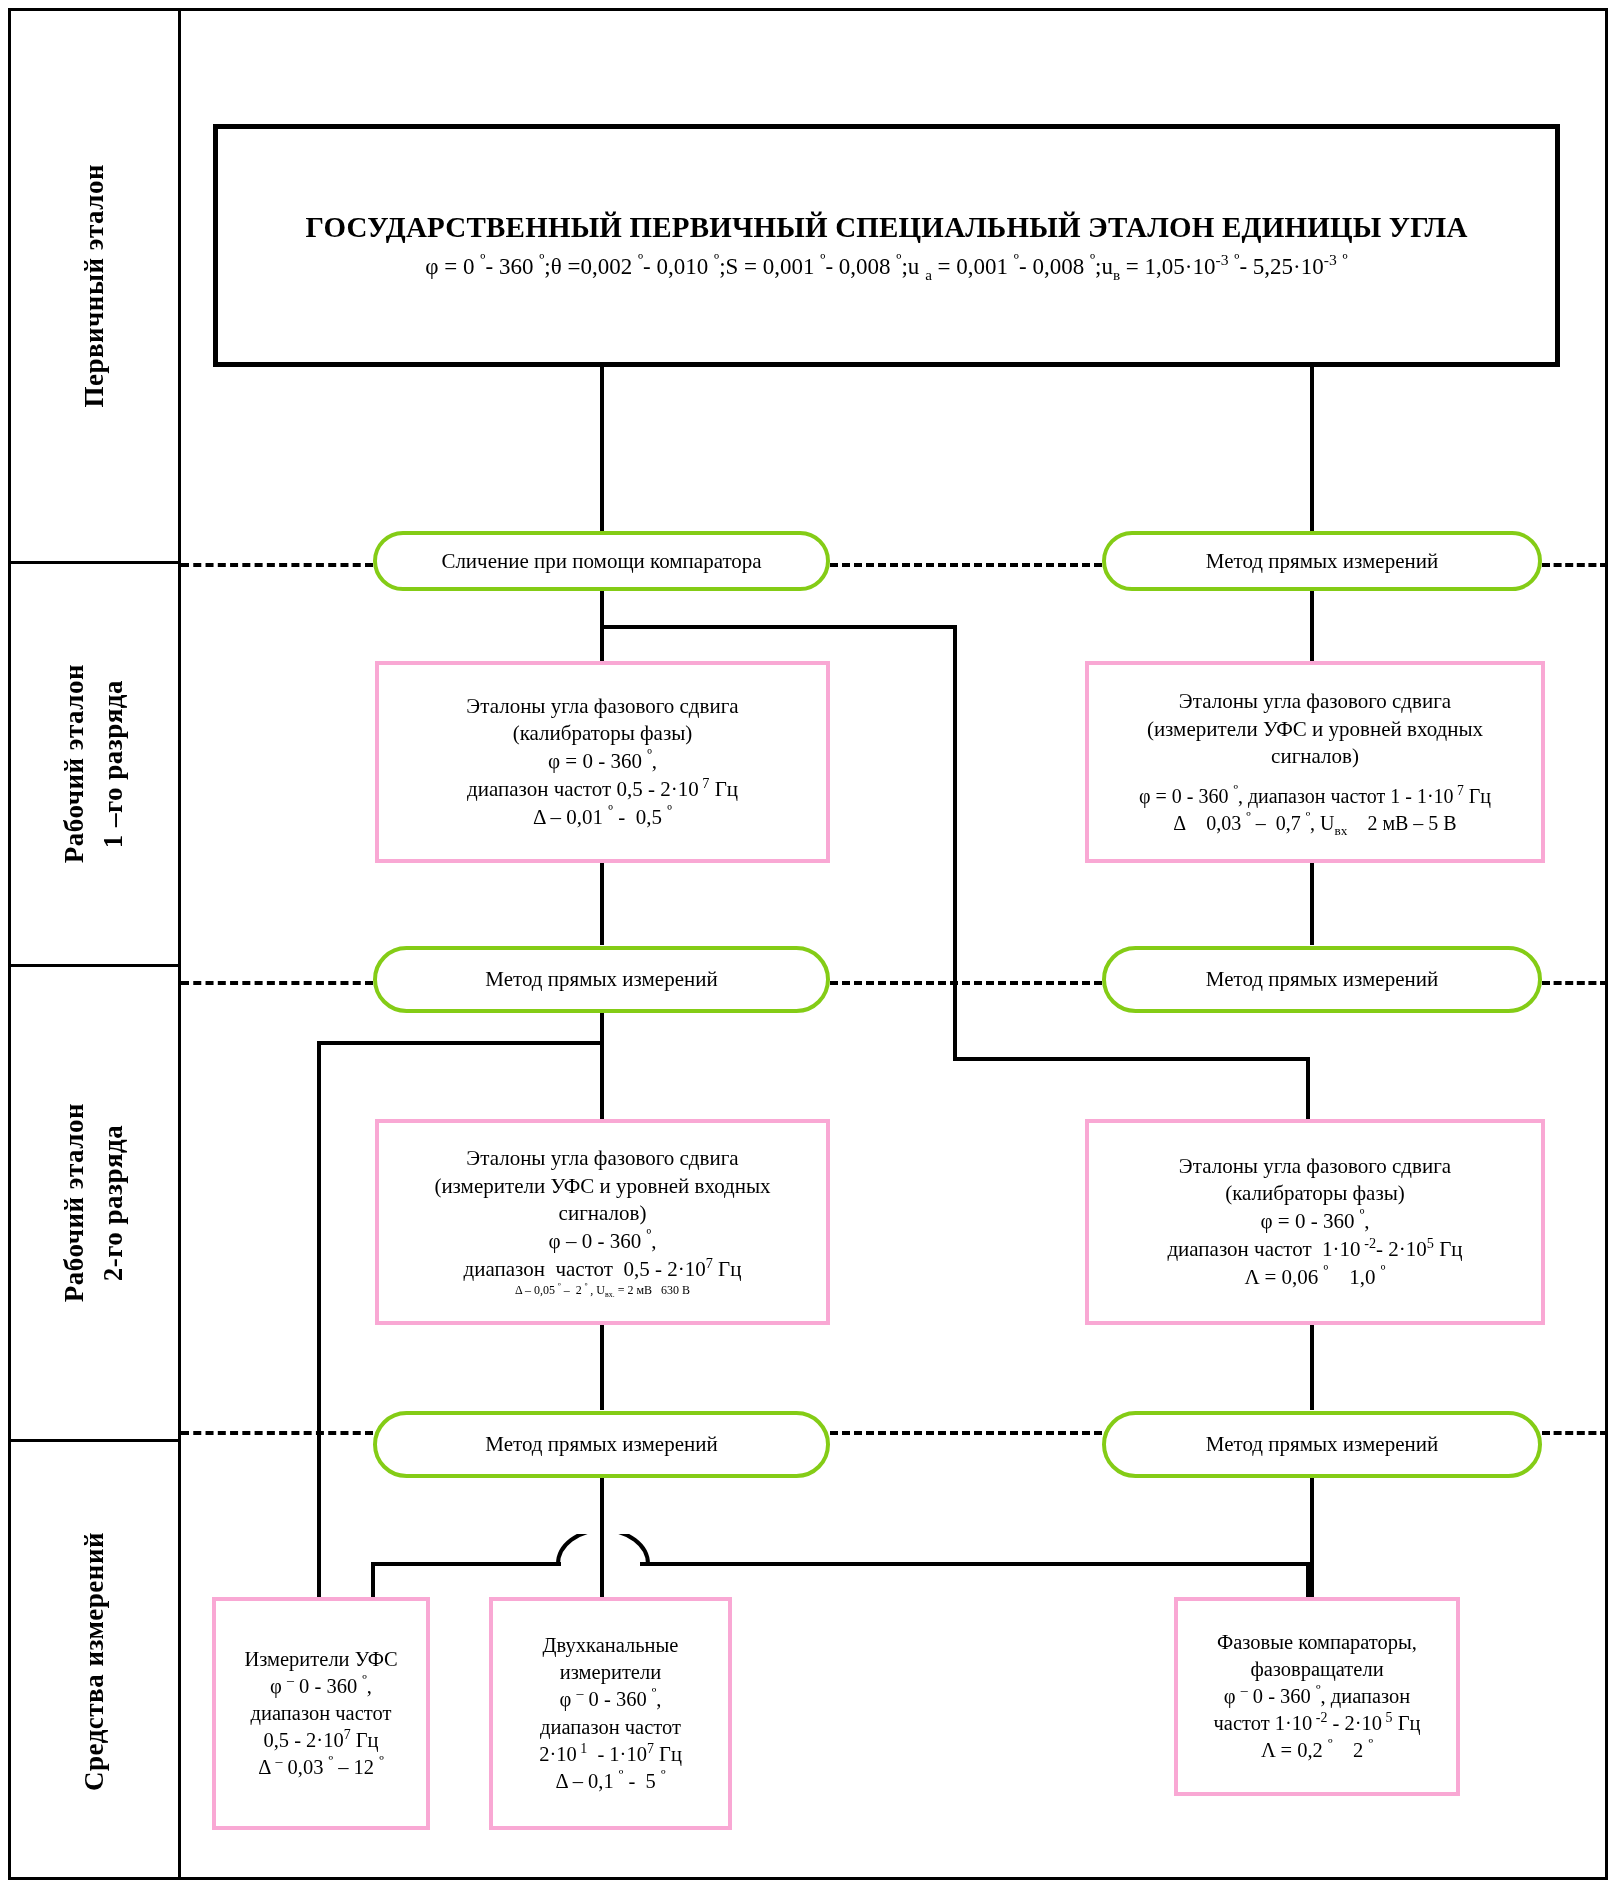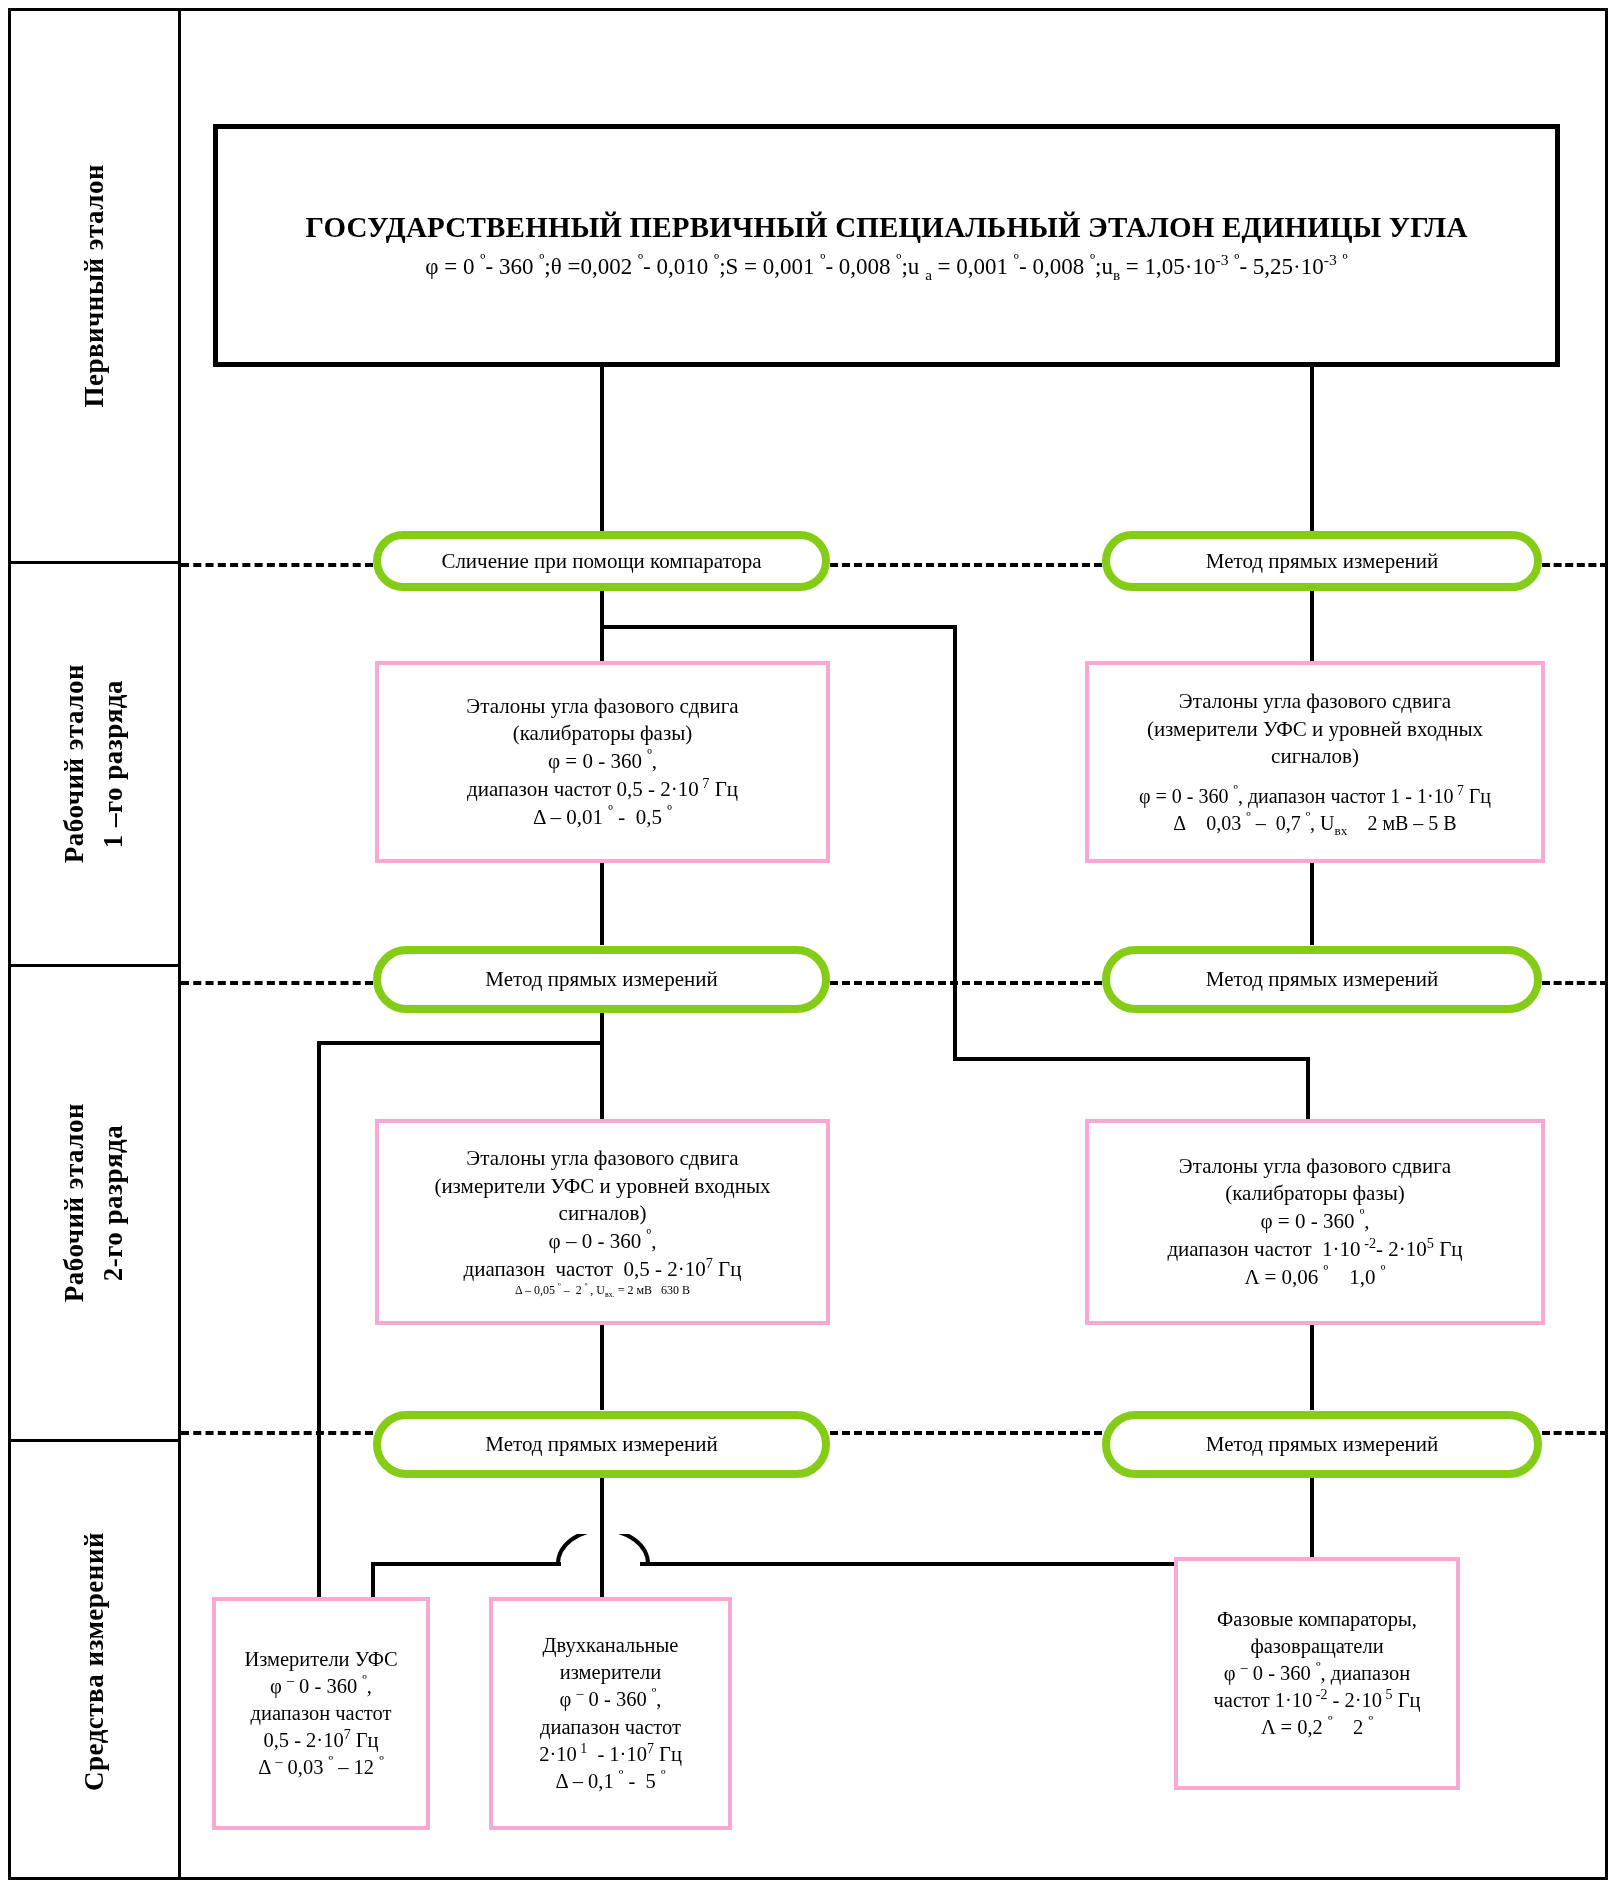--- a/index.html
+++ b/index.html
@@ -92,21 +92,21 @@
     line-height: 1.3;
     text-align: center;
     margin-top: 6px;
     white-space: nowrap;
   }
 
   
   .pill {
     position: absolute;
     box-sizing: border-box;
-    border: 8px solid #84cc16;
+    border: 4px solid #84cc16;
     border-radius: 999px;
     background: #fff;
     display: flex;
     align-items: center;
     justify-content: center;
     text-align: center;
     font-size: 21px;
     line-height: 1.15;
     z-index: 6;
   }
@@ -303,21 +303,21 @@
 
   <div class="box narrow" style="left:489px; top:1597px; width:243px; height:233px;">
     <div class="ln">Двухканальные</div>
     <div class="ln">измерители</div>
     <div class="ln">φ <sup>–</sup> 0 - 360 <span class="deg">º</span>,</div>
     <div class="ln">диапазон  частот</div>
     <div class="ln">2·10<sup> 1</sup>&nbsp; - 1·10<sup>7</sup> Гц</div>
     <div class="ln">Δ – 0,1 <span class="deg">º</span> -&nbsp; 5 <span class="deg">º</span></div>
   </div>
 
-  <div class="box narrow" style="left:1174px; top:1557px; width:286px; height:233px;">
+  <div class="box narrow" style="left:1174px; top:1597px; width:286px; height:199px;">
     <div class="ln">Фазовые компараторы,</div>
     <div class="ln">фазовращатели</div>
     <div class="ln">φ <sup>–</sup> 0 - 360 <span class="deg">º</span>, диапазон</div>
     <div class="ln">частот 1·10<sup> -2</sup> - 2·10<sup> 5</sup> Гц</div>
     <div class="ln">Λ = 0,2 <span class="deg">º</span>&nbsp;&nbsp;&nbsp;&nbsp;2 <span class="deg">º</span></div>
   </div>
 
 </div>
 
 </body></html>

